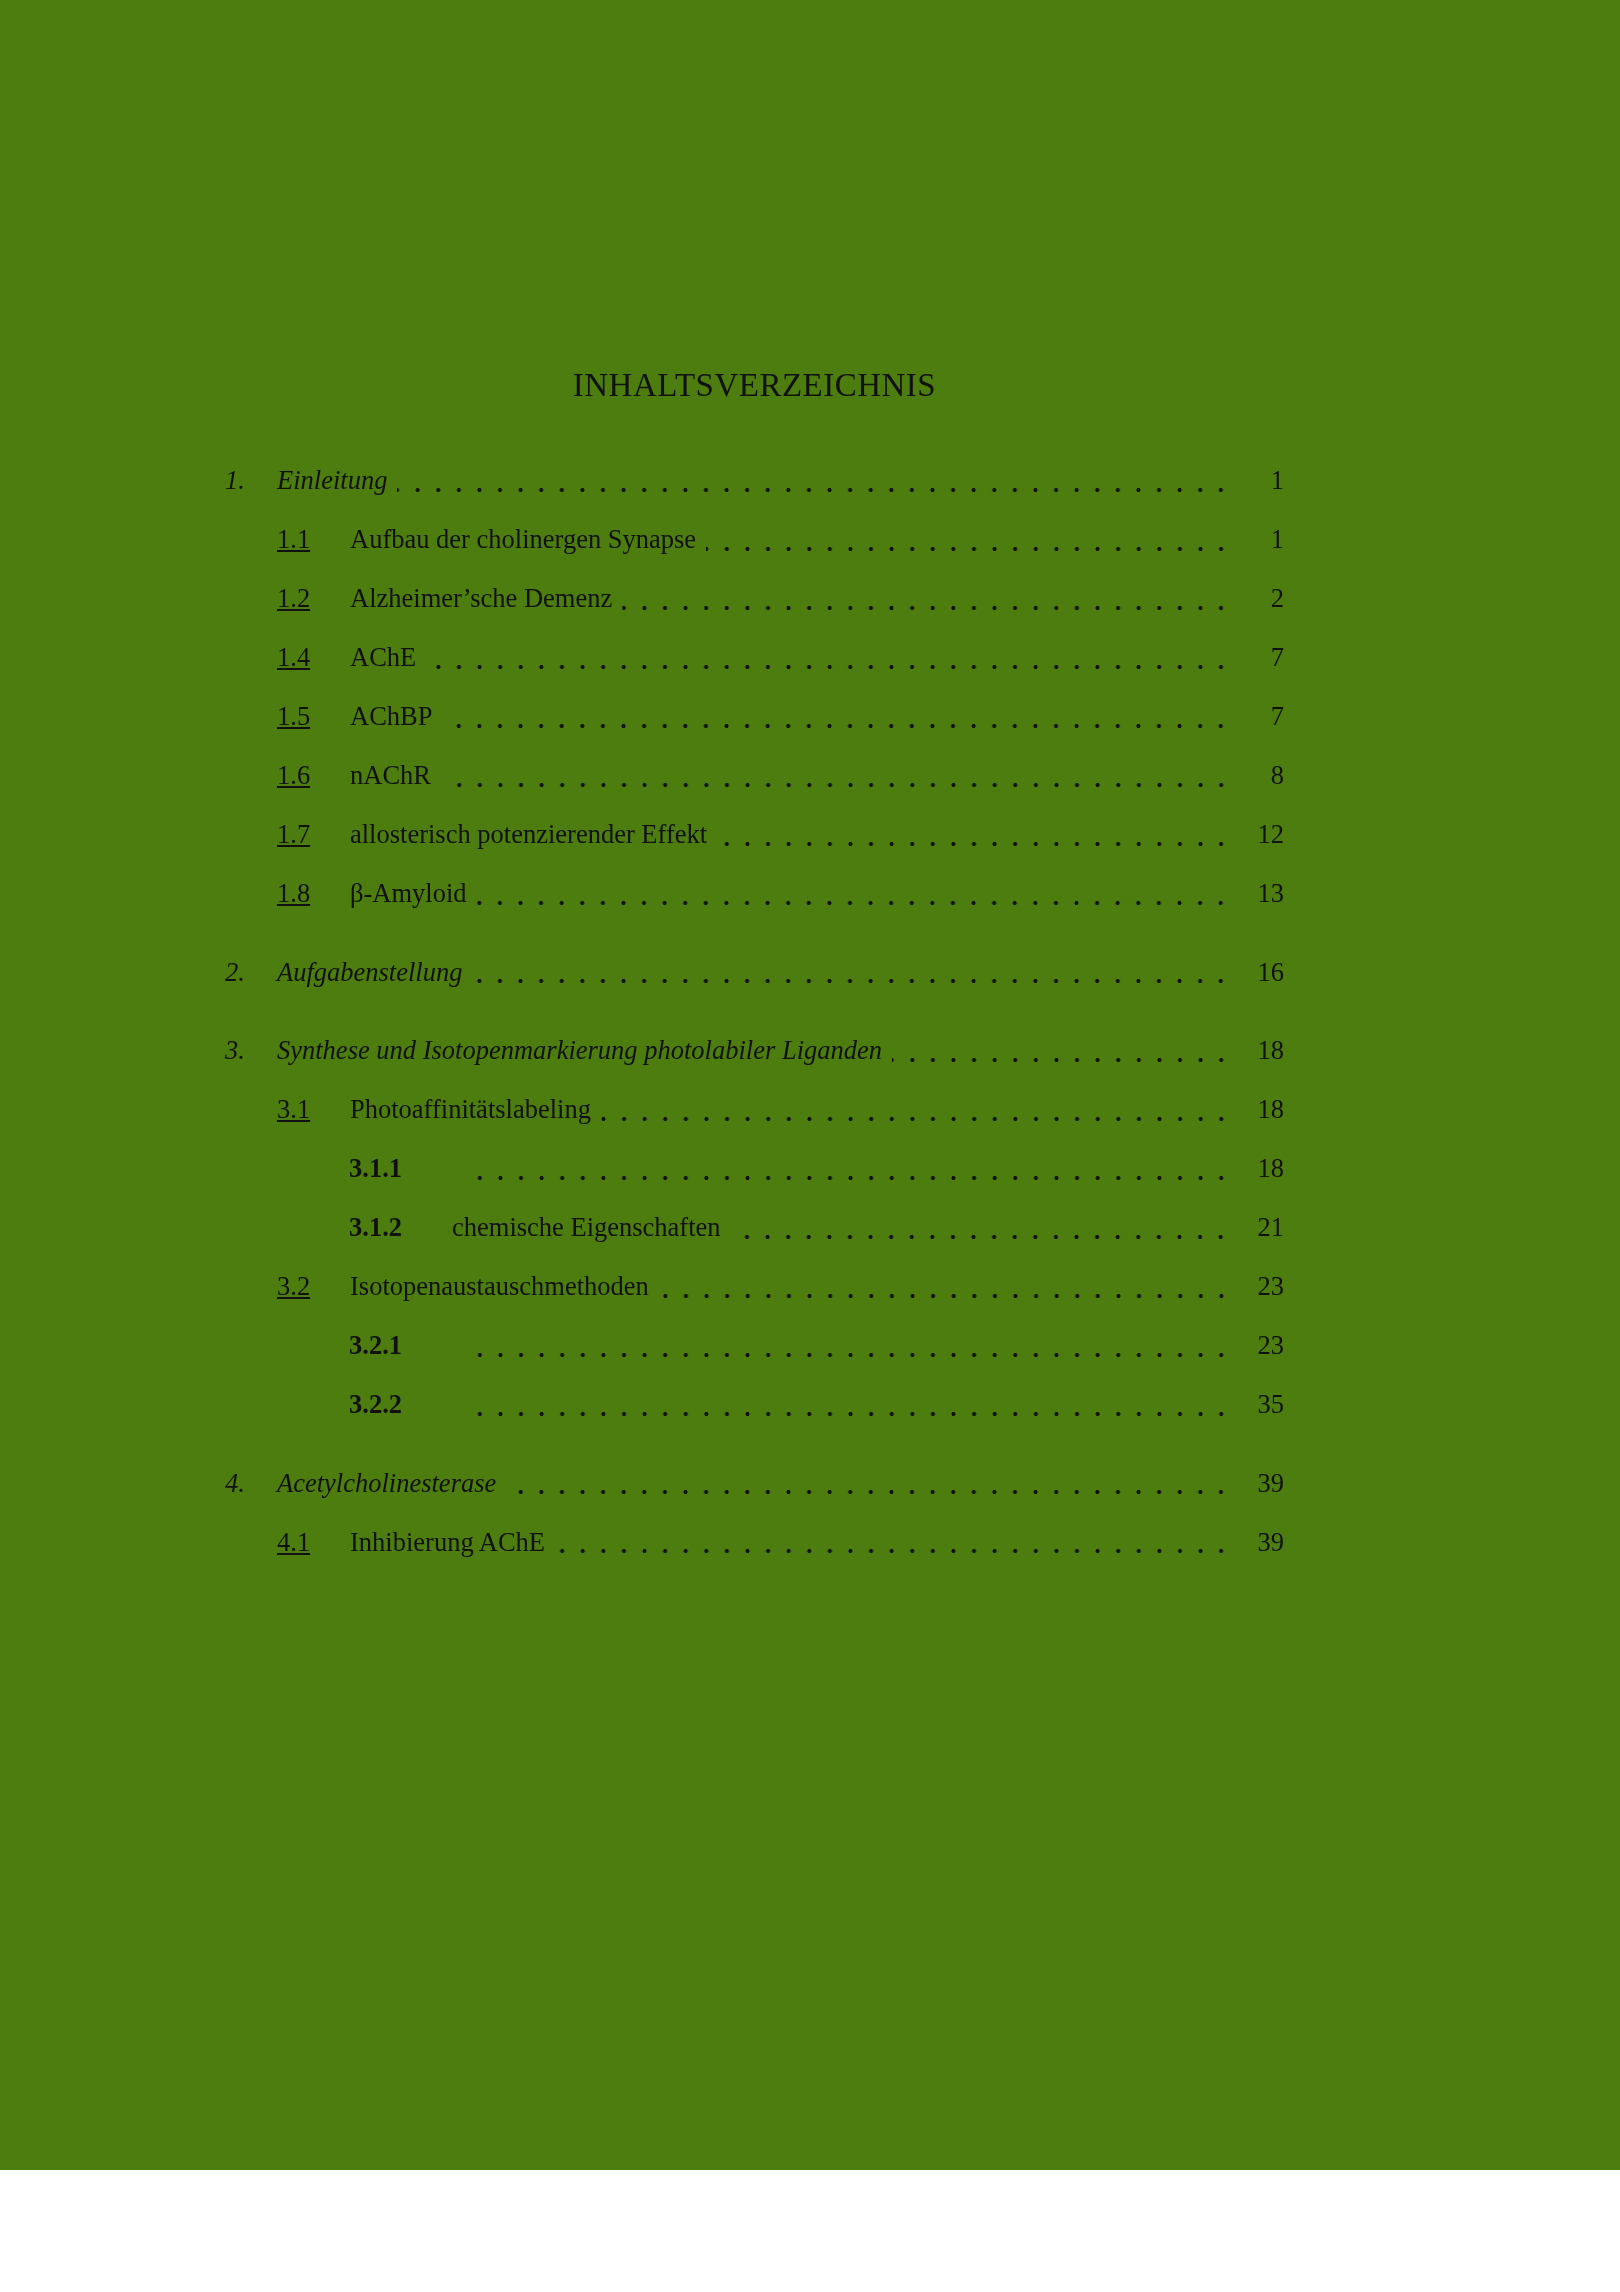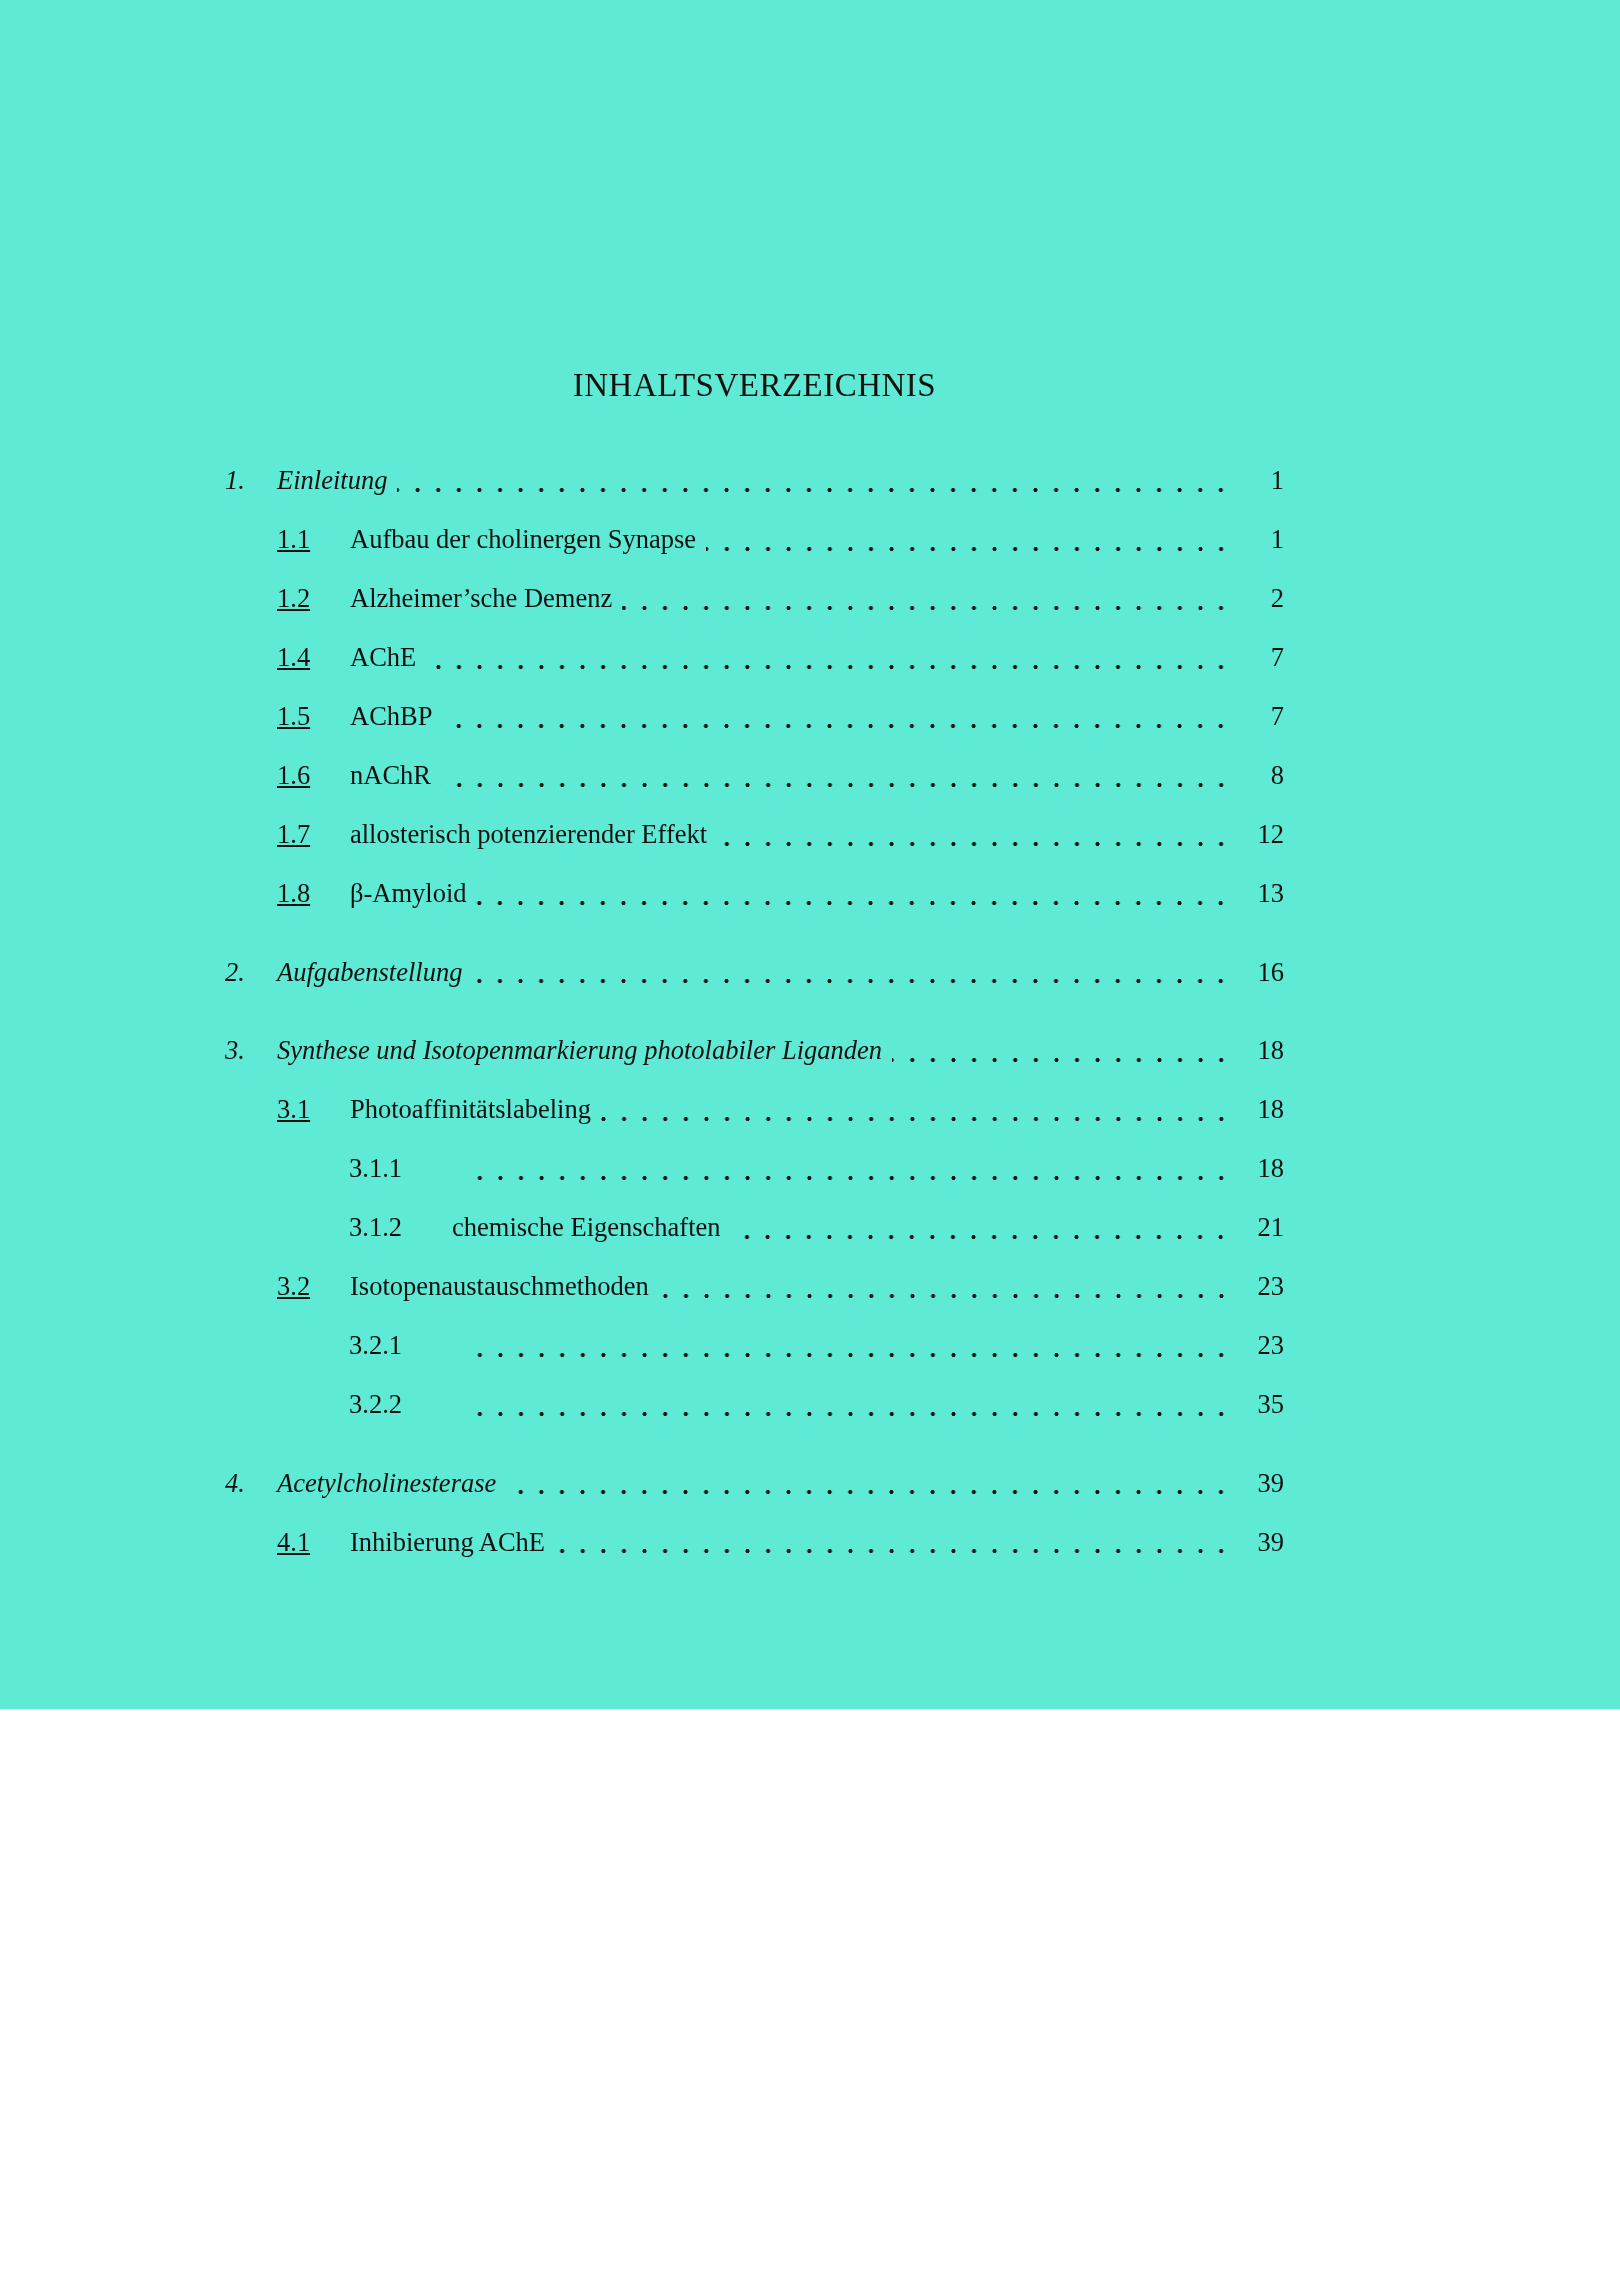--- a/index.html
+++ b/index.html
@@ -5,22 +5,22 @@
   html, body {
     margin: 0;
     padding: 0;
     background: #ffffff;
     color: #111111;
     font-family: "Liberation Serif", "DejaVu Serif", serif;
   }
   .page {
     position: relative;
     width: 1620px;
-    height: 1709px;
-    background: #5eead4;
+    height: 2170px;
+    background: #4d7c0f;
     overflow: hidden;
   }
   .content {
     margin-left: 225px;
     width: 1059px;
     padding-top: 369px;
   }
   .title {
     font-size: 33px;
     font-weight: normal;
@@ -48,21 +48,21 @@
     font-style: italic;
   }
   .num {
     flex: 0 0 auto;
     display: inline-block;
   }
   .level-0 .num { width: 52px; }
   .level-1 { padding-left: 52px; }
   .level-1 .num { width: 73px; text-decoration: underline; }
   .level-2 { padding-left: 124px; }
-  .level-2 .num { width: 103px; }
+  .level-2 .num { width: 103px; font-weight: bold; }
   .label {
     flex: 0 0 auto;
   }
   .leader {
     flex: 1 1 auto;
     align-self: stretch;
     min-width: 23.5px;
     margin-left: 9.8px;
     margin-right: 11.8px;
     background-image: radial-gradient(circle, #111111 1.7px, rgba(0,0,0,0) 2.3px);

